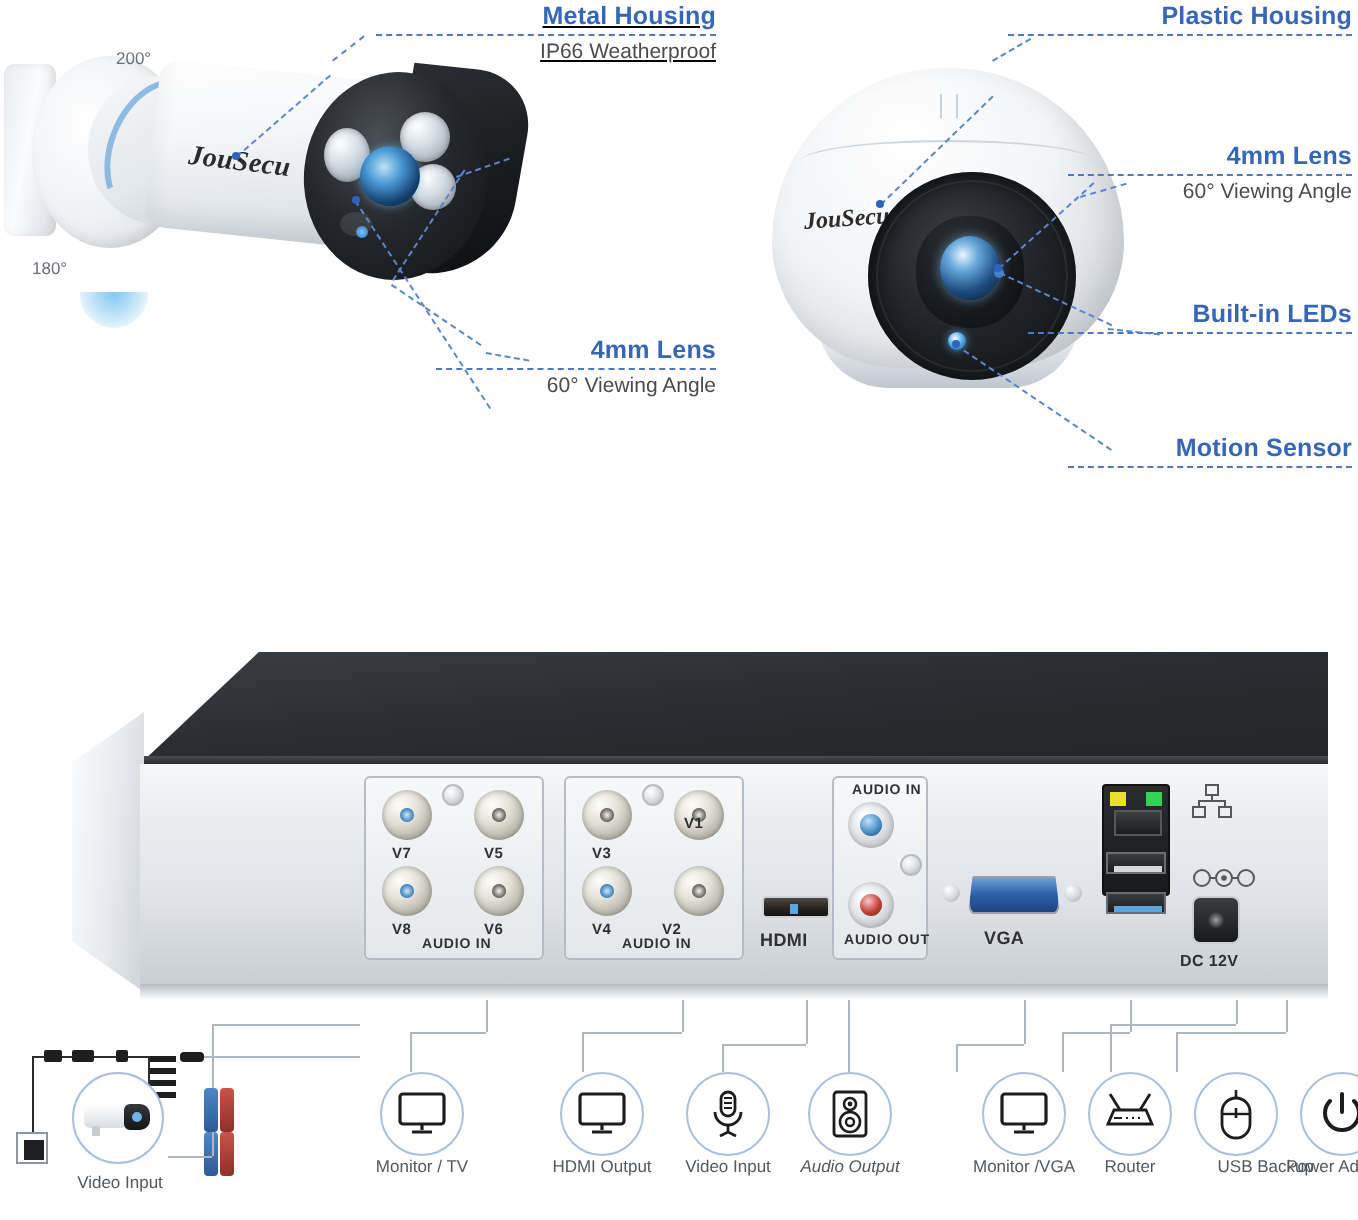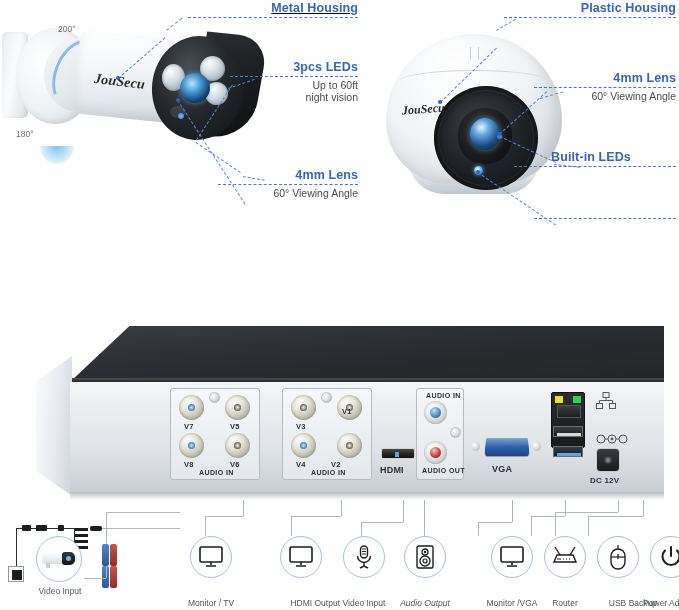--- a/index.html
+++ b/index.html
@@ -342,21 +342,21 @@
   .iconrow { position: absolute; left: 0; top: 536px; width: 679px; height: 74px; }
   .iconcell { position: absolute; width: 78px; text-align: center; }
   .circ {
     width: 42px; height: 42px; border-radius: 50%;
     border: 1px solid #a8c0dd;
     margin: 0 auto;
     display: flex; align-items: center; justify-content: center;
     background: #fff;
   }
   .iconcell .cap {
-    margin-top: 20px; font-size: 8.5px; color: #53585d; white-space: nowrap;
+    margin-top: 0; font-size: 8.5px; color: #53585d; white-space: nowrap;
   }
 
   
   .wire {
     position: absolute; background: #aeb6bf;
   }
   .wire.h { height: 1px; }
   .wire.v { width: 1px; }
 
   
@@ -445,53 +445,49 @@
     <div class="bowl-ring"></div>
     <div class="barrel"></div>
     <div class="lens"></div>
     <div class="led-dot"></div>
     <div class="sensor"></div>
   </div>
 
   <div class="callout right" style="left:168px; top:1px; width:190px;text-decoration:underline;">
     <div class="title">Metal Housing</div>
     <div class="rule" style="width:170px;"></div>
-  </div>
-
-  <div class="callout right" style="left:218px; top:60px; width:140px;">
-    <div class="title">3pcs LEDs</div>
-    <div class="rule" style="width:128px;"></div>
-    <div class="sub">Up to 60ft</div>
-    <div class="sub">night vision</div>
-  </div>
+    <div class="sub">IP66 Weatherproof</div>
+  </div>
+
 
   <div class="callout right" style="left:208px; top:168px; width:150px;">
     <div class="title">4mm Lens</div>
     <div class="rule" style="width:140px;"></div>
     <div class="sub">60° Viewing Angle</div>
   </div>
 
 
   <div class="callout right" style="left:496px; top:1px; width:180px;">
     <div class="title">Plastic Housing</div>
     <div class="rule" style="width:172px;"></div>
   </div>
 
   <div class="callout right" style="left:526px; top:71px; width:150px;">
     <div class="title">4mm Lens</div>
     <div class="rule" style="width:142px;"></div>
     <div class="sub">60° Viewing Angle</div>
   </div>
 
-  <div class="callout right" style="left:506px; top:150px; width:170px;text-align:center;">
+  <div class="callout right" style="left:506px; top:150px; width:170px;">
     <div class="title">Built-in LEDs</div>
     <div class="rule" style="width:162px;"></div>
   </div>
 
   <div class="callout right" style="left:526px; top:217px; width:150px;">
+    <div class="title">Motion Sensor</div>
     <div class="rule" style="width:142px;"></div>
   </div>
 
   <div class="leader" style="left:118px; top:78px; width:62px; transform:rotate(-41deg);"></div>
   <div class="dot" style="left:116px; top:76px;"></div>
   <div class="leader" style="left:166px; top:30px; width:20px; transform:rotate(-38deg);"></div>
 
   <div class="leader" style="left:196px; top:140px; width:66px; transform:rotate(-57deg);"></div>
   <div class="leader" style="left:228px; top:88px; width:28px; transform:rotate(-19deg);"></div>
 
@@ -515,21 +511,21 @@
   <div class="leader" style="left:478px; top:172px; width:94px; transform:rotate(34deg);"></div>
   <div class="dot" style="left:476px; top:170px;"></div>
 
   <div class="dvr">
     <div class="top"></div>
     <div class="topedge"></div>
     <div class="leftface"></div>
     <div class="panel"></div>
     <div class="panel-shadow"></div>
 
-    <div class="portgroup" style="left:152px; top:62px; width:90px; height:92px;">
+    <div class="portgroup" style="left:164px; top:62px; width:90px; height:92px;">
       <div class="bnc blue" style="left:8px; top:6px;"></div>
       <div class="bnc" style="left:54px; top:6px;"></div>
       <div class="screwhole" style="left:38px; top:3px;"></div>
       <div class="plabel" style="left:13px; top:33px;">V7</div>
       <div class="plabel" style="left:59px; top:33px;">V5</div>
       <div class="bnc blue" style="left:8px; top:44px;"></div>
       <div class="bnc" style="left:54px; top:44px;"></div>
       <div class="plabel" style="left:13px; top:71px;">V8</div>
       <div class="plabel" style="left:59px; top:71px;">V6</div>
       <div class="glabel" style="left:28px; top:80px;">AUDIO IN</div>
@@ -668,21 +664,21 @@
     <div class="iconcell" style="left:172px;">
       <div class="circ">
         <svg width="24" height="22" viewBox="0 0 24 22">
           <rect x="1" y="1" width="22" height="15" rx="1.5" fill="none" stroke="#1b1d1f" stroke-width="1.6"></rect>
           <path d="M12 16 V19 M7 20 H17" stroke="#1b1d1f" stroke-width="1.6" fill="none"></path>
         </svg>
       </div>
       <div class="cap">Monitor / TV</div>
     </div>
 
-    <div class="iconcell" style="left:262px;text-align:right;">
+    <div class="iconcell" style="left:262px;">
       <div class="circ">
         <svg width="24" height="22" viewBox="0 0 24 22">
           <rect x="1" y="1" width="22" height="15" rx="1.5" fill="none" stroke="#1b1d1f" stroke-width="1.6"></rect>
           <path d="M12 16 V19 M7 20 H17" stroke="#1b1d1f" stroke-width="1.6" fill="none"></path>
         </svg>
       </div>
       <div class="cap">HDMI Output</div>
     </div>
 
     <div class="iconcell" style="left:325px;">

